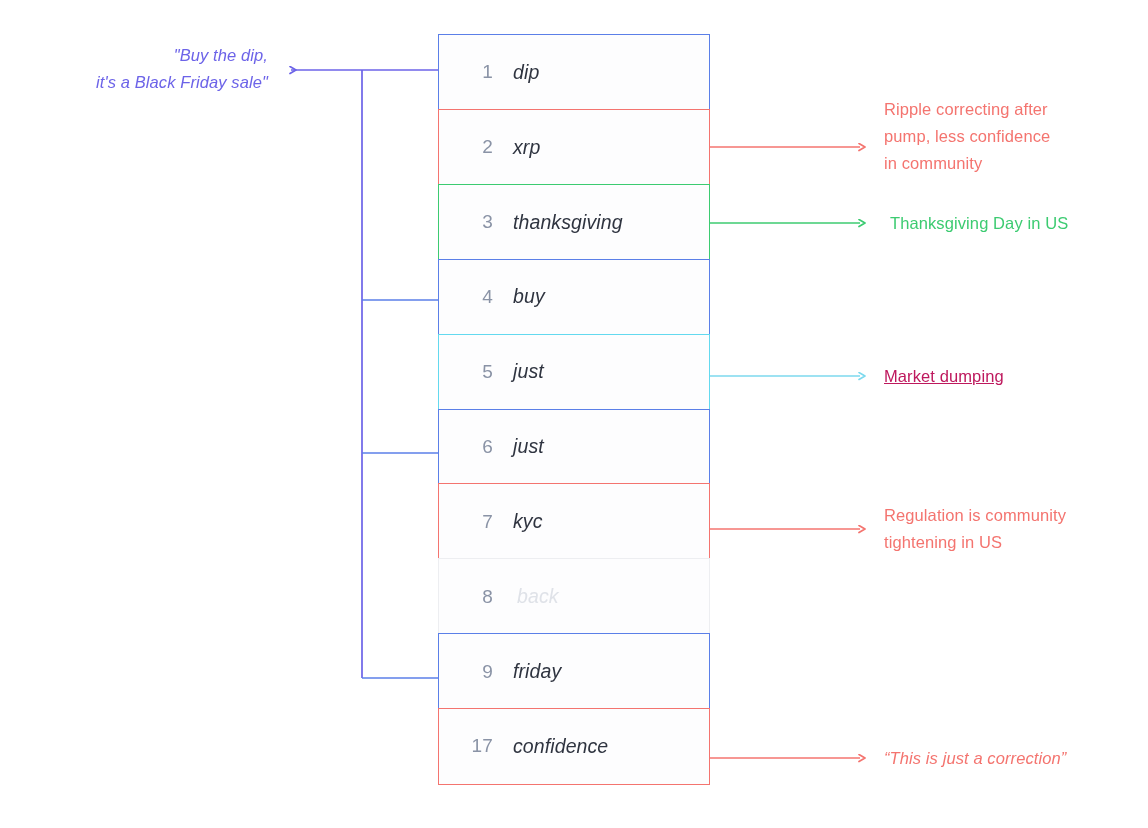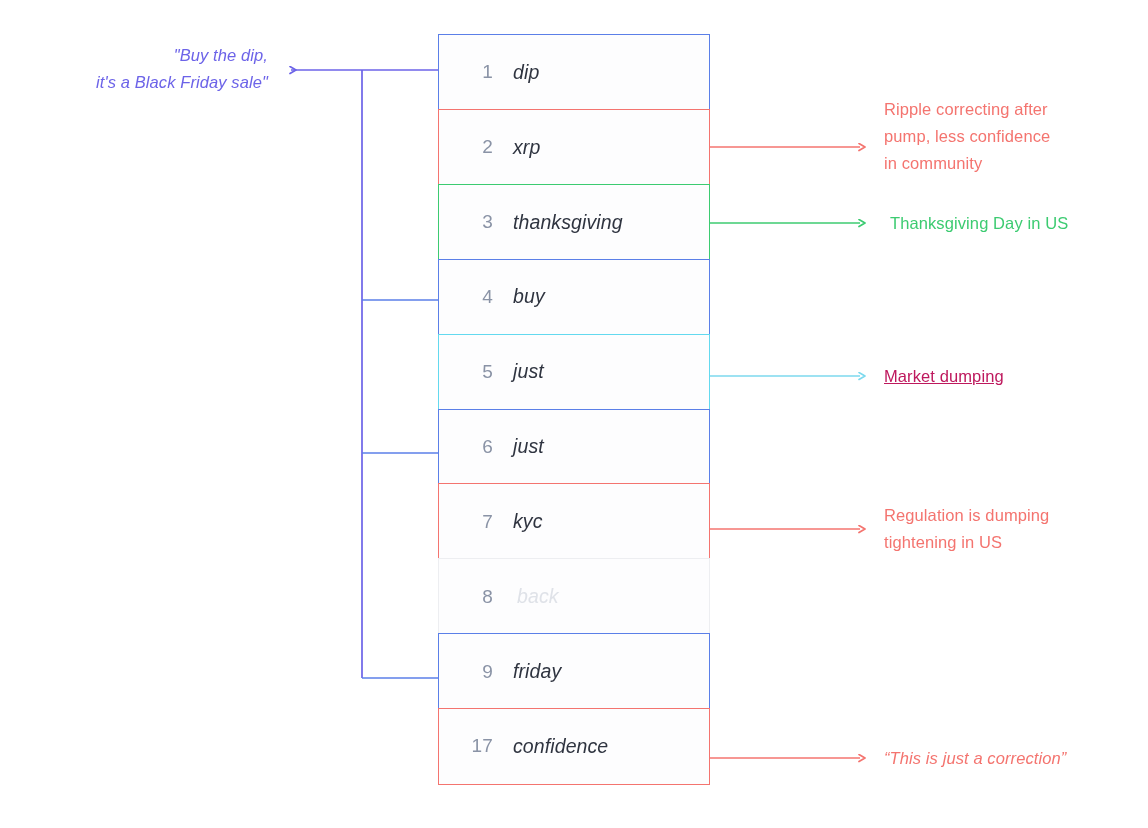--- a/index.html
+++ b/index.html
@@ -190,18 +190,18 @@
 it's a Black Friday sale"</div>
 
   <div class="anno anno-right c-red" style="top:96px;">Ripple correcting after
 pump, less confidence
 in community</div>
 
   <div class="anno anno-right c-green" style="top:210px;">Thanksgiving Day in US</div>
 
   <div class="anno anno-right c-cyan" style="top:363px;">Market dumping</div>
 
-  <div class="anno anno-right c-red" style="top:502px;">Regulation is dumping
+  <div class="anno anno-right c-red" style="top:502px;">Regulation is community
 tightening in US</div>
 
   <div class="anno anno-right c-red italic" style="top:745px;">“This is just a correction”</div>
 
 </div>
 
 </body></html>

